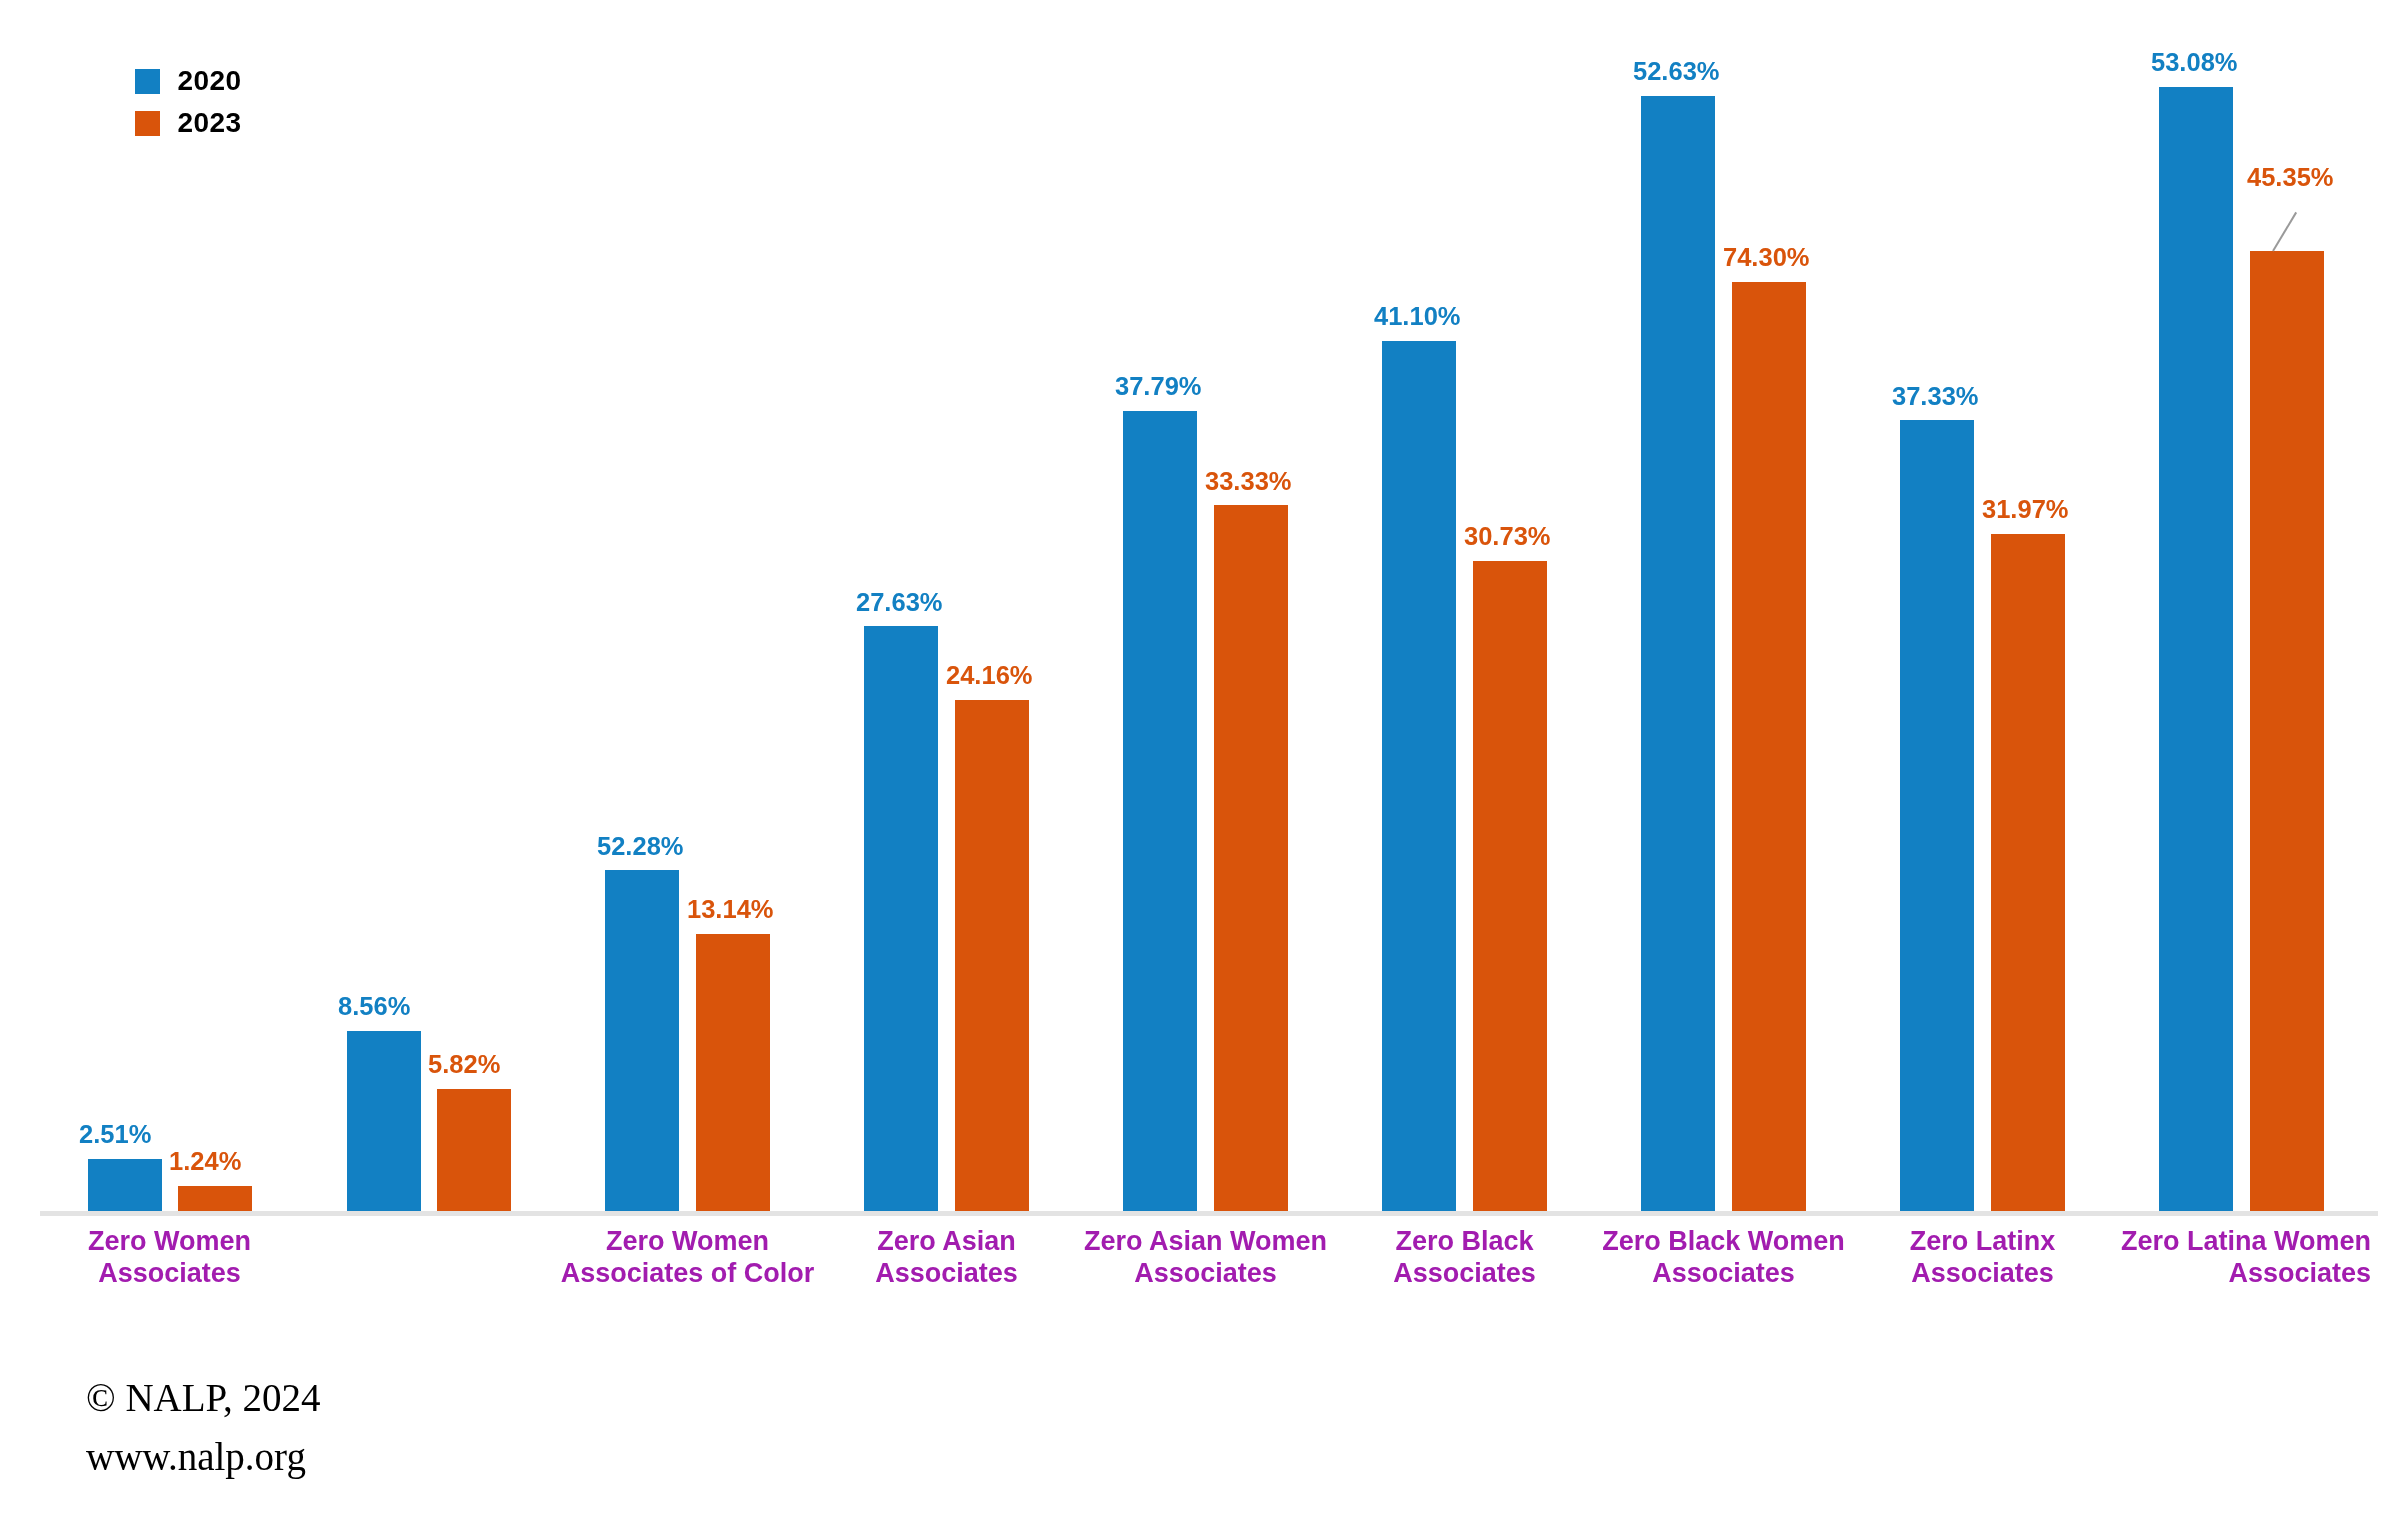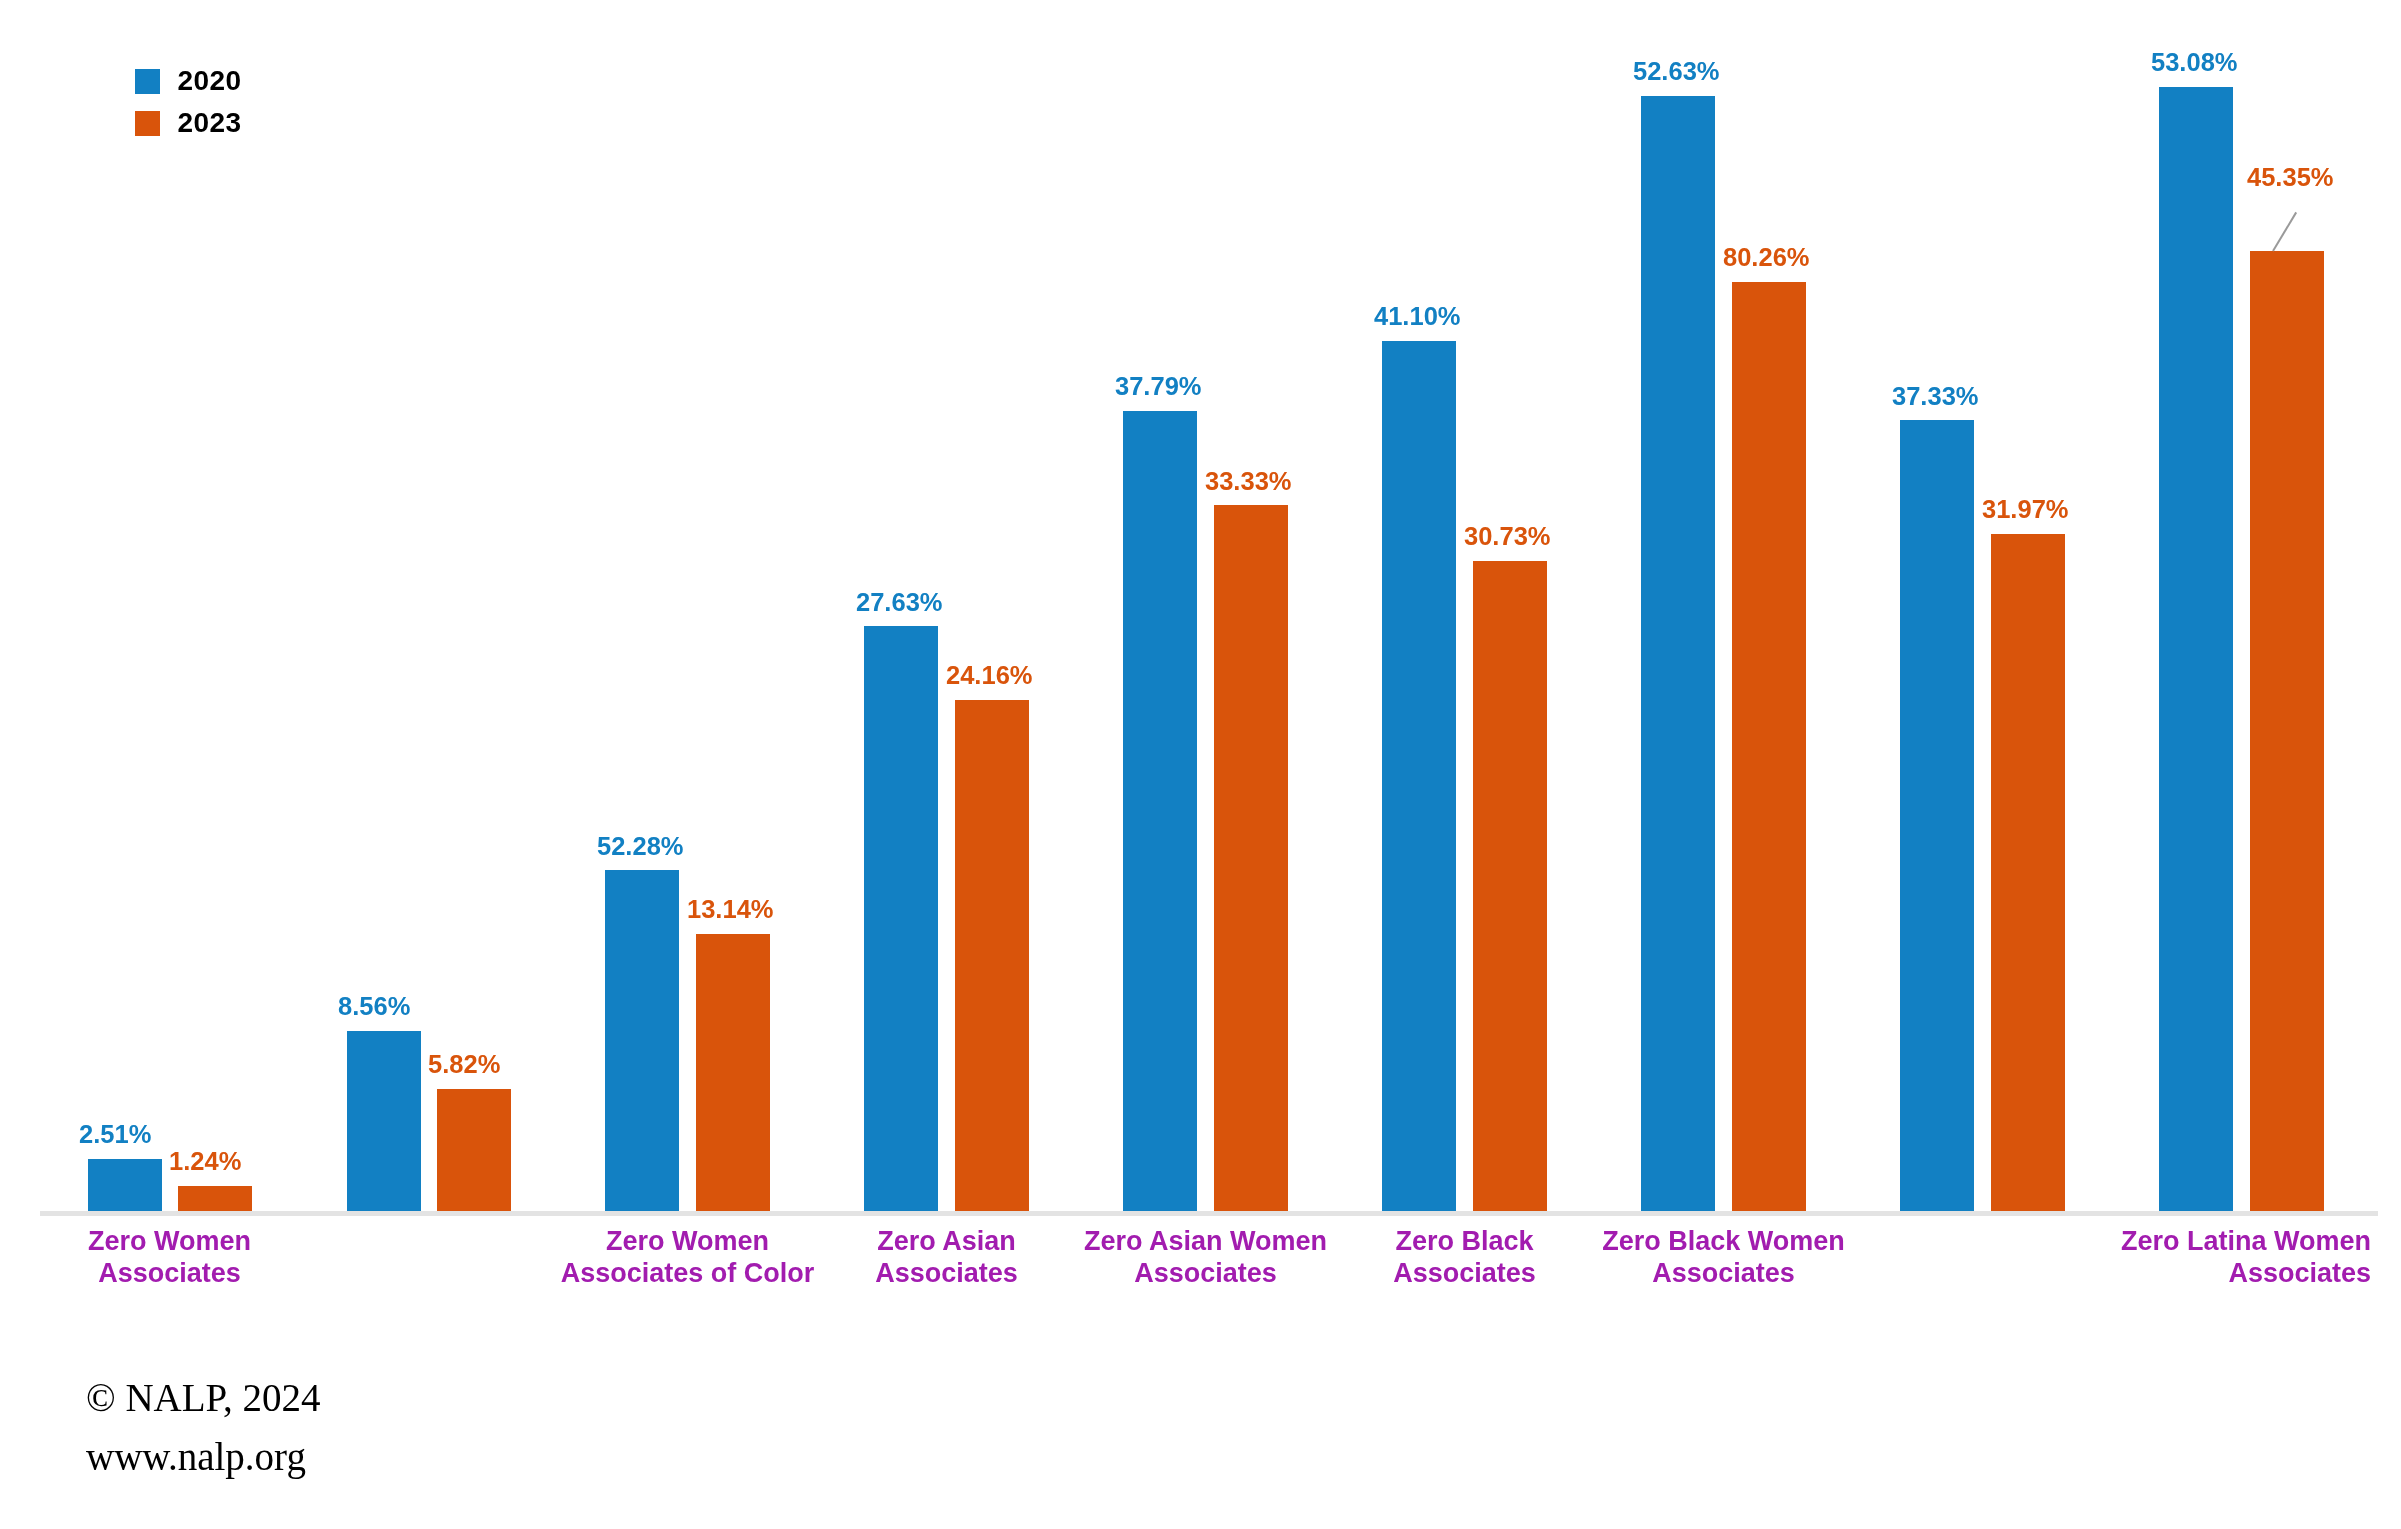--- a/index.html
+++ b/index.html
@@ -163,21 +163,21 @@
       <div class="bar-label blue" style="left: 1075px; bottom: 813px;">37.79%</div>
       <div class="bar orange" title="Zero Asian Women Associates — 2023: 33.33%" style="left: 1174px; width: 74px; height: 707px;"></div>
       <div class="bar-label orange" style="left: 1165px; bottom: 718px;">33.33%</div>
       <div class="bar blue" title="Zero Black Associates — 2020: 41.10%" style="left: 1342px; width: 74px; height: 871px;"></div>
       <div class="bar-label blue" style="left: 1334px; bottom: 883px;">41.10%</div>
       <div class="bar orange" title="Zero Black Associates — 2023: 30.73%" style="left: 1433px; width: 74px; height: 651px;"></div>
       <div class="bar-label orange" style="left: 1424px; bottom: 663px;">30.73%</div>
       <div class="bar blue" title="Zero Black Women Associates — 2020: 52.63%" style="left: 1601px; width: 74px; height: 1116px;"></div>
       <div class="bar-label blue" style="left: 1593px; bottom: 1128px;">52.63%</div>
       <div class="bar orange" title="Zero Black Women Associates — 2023: 43.87%" style="left: 1692px; width: 74px; height: 930px;"></div>
-      <div class="bar-label orange" style="left: 1683px; bottom: 942px;">80.26%</div>
+      <div class="bar-label orange" style="left: 1683px; bottom: 942px;">74.30%</div>
       <div class="bar blue" title="Zero Latinx Associates — 2020: 37.33%" style="left: 1860px; width: 74px; height: 792px;"></div>
       <div class="bar-label blue" style="left: 1852px; bottom: 803px;">37.33%</div>
       <div class="bar orange" title="Zero Latinx Associates — 2023: 31.97%" style="left: 1951px; width: 74px; height: 678px;"></div>
       <div class="bar-label orange" style="left: 1942px; bottom: 690px;">31.97%</div>
       <div class="bar blue" title="Zero Latina Women Associates — 2020: 53.08%" style="left: 2119px; width: 74px; height: 1125px;"></div>
       <div class="bar-label blue" style="left: 2111px; bottom: 1137px;">53.08%</div>
       <div class="bar orange" title="Zero Latina Women Associates — 2023: 45.35%" style="left: 2210px; width: 74px; height: 961px;"></div>
       <div class="bar-label orange" style="left: 2207px; bottom: 1022px;">45.35%</div>
       <div class="leader" style="left: 2232px; bottom: 961px;"></div>
     </div>
@@ -202,20 +202,23 @@
         <div>Associates</div>
       </div>
       <div class="cat-label" style="left: 1295px; width: 259px;">
         <div>Zero Black</div>
         <div>Associates</div>
       </div>
       <div class="cat-label" style="left: 1554px; width: 259px;">
         <div>Zero Black Women</div>
         <div>Associates</div>
       </div>
+      <div class="cat-label" style="left: 1813px; width: 259px;">
+        <div>Zero Latinx Associates</div>
+      </div>
       <div class="cat-label" style="left: 2072px; width: 259px; text-align: right;">
         <div>Zero Latina Women</div>
         <div>Associates</div>
       </div>
     </div>
 
   <div id="footer">
     <div class="footer-line">© NALP, 2024</div>
     <div class="footer-line">www.nalp.org</div>
   </div>

